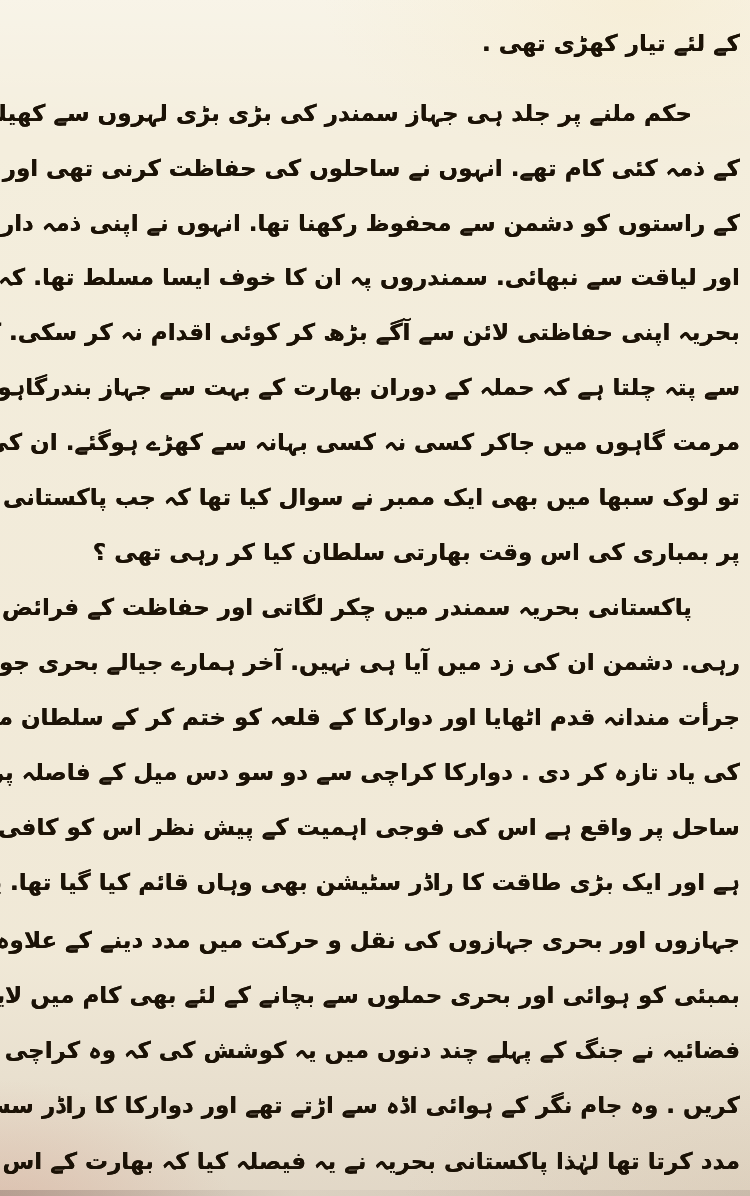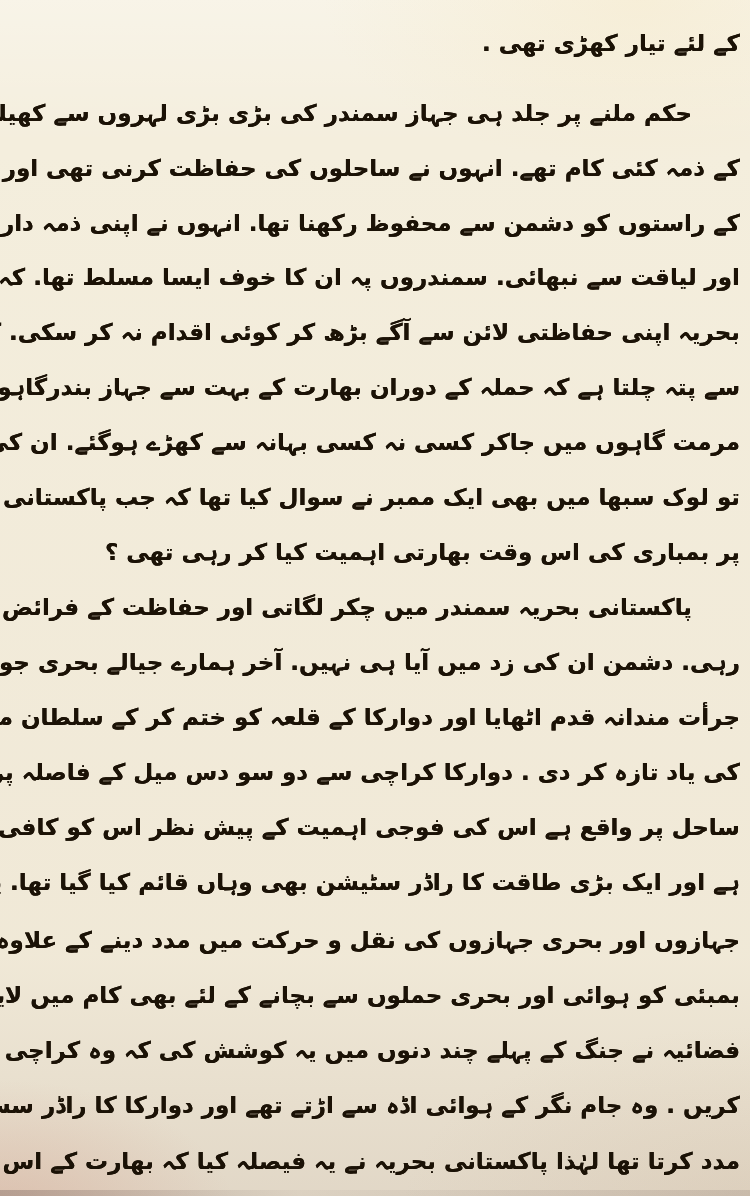--- a/index.html
+++ b/index.html
@@ -64,21 +64,21 @@
   <div id="text-block">
       <div class="tline short" style="top: 18px;">کے لئے تیار کھڑی تھی .</div>
       <div class="tline indent" style="top: 88px;">حکم ملنے پر جلد ہی جہاز سمندر کی بڑی بڑی لہروں سے کھیلتے آگے بڑھنے لگے ان</div>
       <div class="tline full" style="top: 143px;">کے ذمہ کئی کام تھے. انہوں نے ساحلوں کی حفاظت کرنی تھی اور تجارتی جہازوں</div>
       <div class="tline full" style="top: 198px;">کے راستوں کو دشمن سے محفوظ رکھنا تھا. انہوں نے اپنی ذمہ داری پوری سنجیدگی</div>
       <div class="tline full" style="top: 252px;">اور لیاقت سے نبھائی. سمندروں پہ ان کا خوف ایسا مسلط تھا. کہ پانچ گنا بڑی بھارتی</div>
       <div class="tline full" style="top: 307px;">بحریہ اپنی حفاظتی لائن سے آگے بڑھ کر کوئی اقدام نہ کر سکی. کچھ بھارتی رپورٹوں</div>
       <div class="tline full" style="top: 362px;">سے پتہ چلتا ہے کہ حملہ کے دوران بھارت کے بہت سے جہاز بندرگاہوں اور</div>
       <div class="tline full" style="top: 417px;">مرمت گاہوں میں جاکر کسی نہ کسی بہانہ سے کھڑے ہوگئے. ان کی اس کرتوت پر</div>
       <div class="tline full" style="top: 472px;">تو لوک سبھا میں بھی ایک ممبر نے سوال کیا تھا کہ جب پاکستانی بحریہ نے دوارکا</div>
-      <div class="tline short" style="top: 527px;">پر بمباری کی اس وقت بھارتی اہمیت کیا کر رہی تھی ؟</div>
+      <div class="tline short" style="top: 527px;">پر بمباری کی اس وقت بھارتی سلطان کیا کر رہی تھی ؟</div>
       <div class="tline indent" style="top: 582px;">پاکستانی بحریہ سمندر میں چکر لگاتی اور حفاظت کے فرائض سرانجام دیتی</div>
       <div class="tline full" style="top: 637px;">رہی. دشمن ان کی زد میں آیا ہی نہیں. آخر ہمارے جیالے بحری جوانوں نے ایک</div>
       <div class="tline full" style="top: 692px;">جرأت مندانہ قدم اٹھایا اور دوارکا کے قلعہ کو ختم کر کے سلطان محمود غزنوی</div>
       <div class="tline full" style="top: 747px;">کی یاد تازہ کر دی . دوارکا کراچی سے دو سو دس میل کے فاصلہ پر خلیج کچھ کے</div>
       <div class="tline full" style="top: 802px;">ساحل پر واقع ہے اس کی فوجی اہمیت کے پیش نظر اس کو کافی محفوظ بنایا گیا</div>
       <div class="tline full" style="top: 857px;">ہے اور ایک بڑی طاقت کا راڈر سٹیشن بھی وہاں قائم کیا گیا تھا. یہ سٹیشن ہوائی</div>
       <div class="tline full" style="top: 915px;">جہازوں اور بحری جہازوں کی نقل و حرکت میں مدد دینے کے علاوہ جام نگر اور</div>
       <div class="tline full" style="top: 970px;">بمبئی کو ہوائی اور بحری حملوں سے بچانے کے لئے بھی کام میں لایا جاتا تھا بھارتی</div>
       <div class="tline full" style="top: 1025px;">فضائیہ نے جنگ کے پہلے چند دنوں میں یہ کوشش کی کہ وہ کراچی پر ہوائی حملہ</div>
       <div class="tline full" style="top: 1080px;">کریں . وہ جام نگر کے ہوائی اڈہ سے اڑتے تھے اور دوارکا کا راڈر سسٹم ان کی</div>

